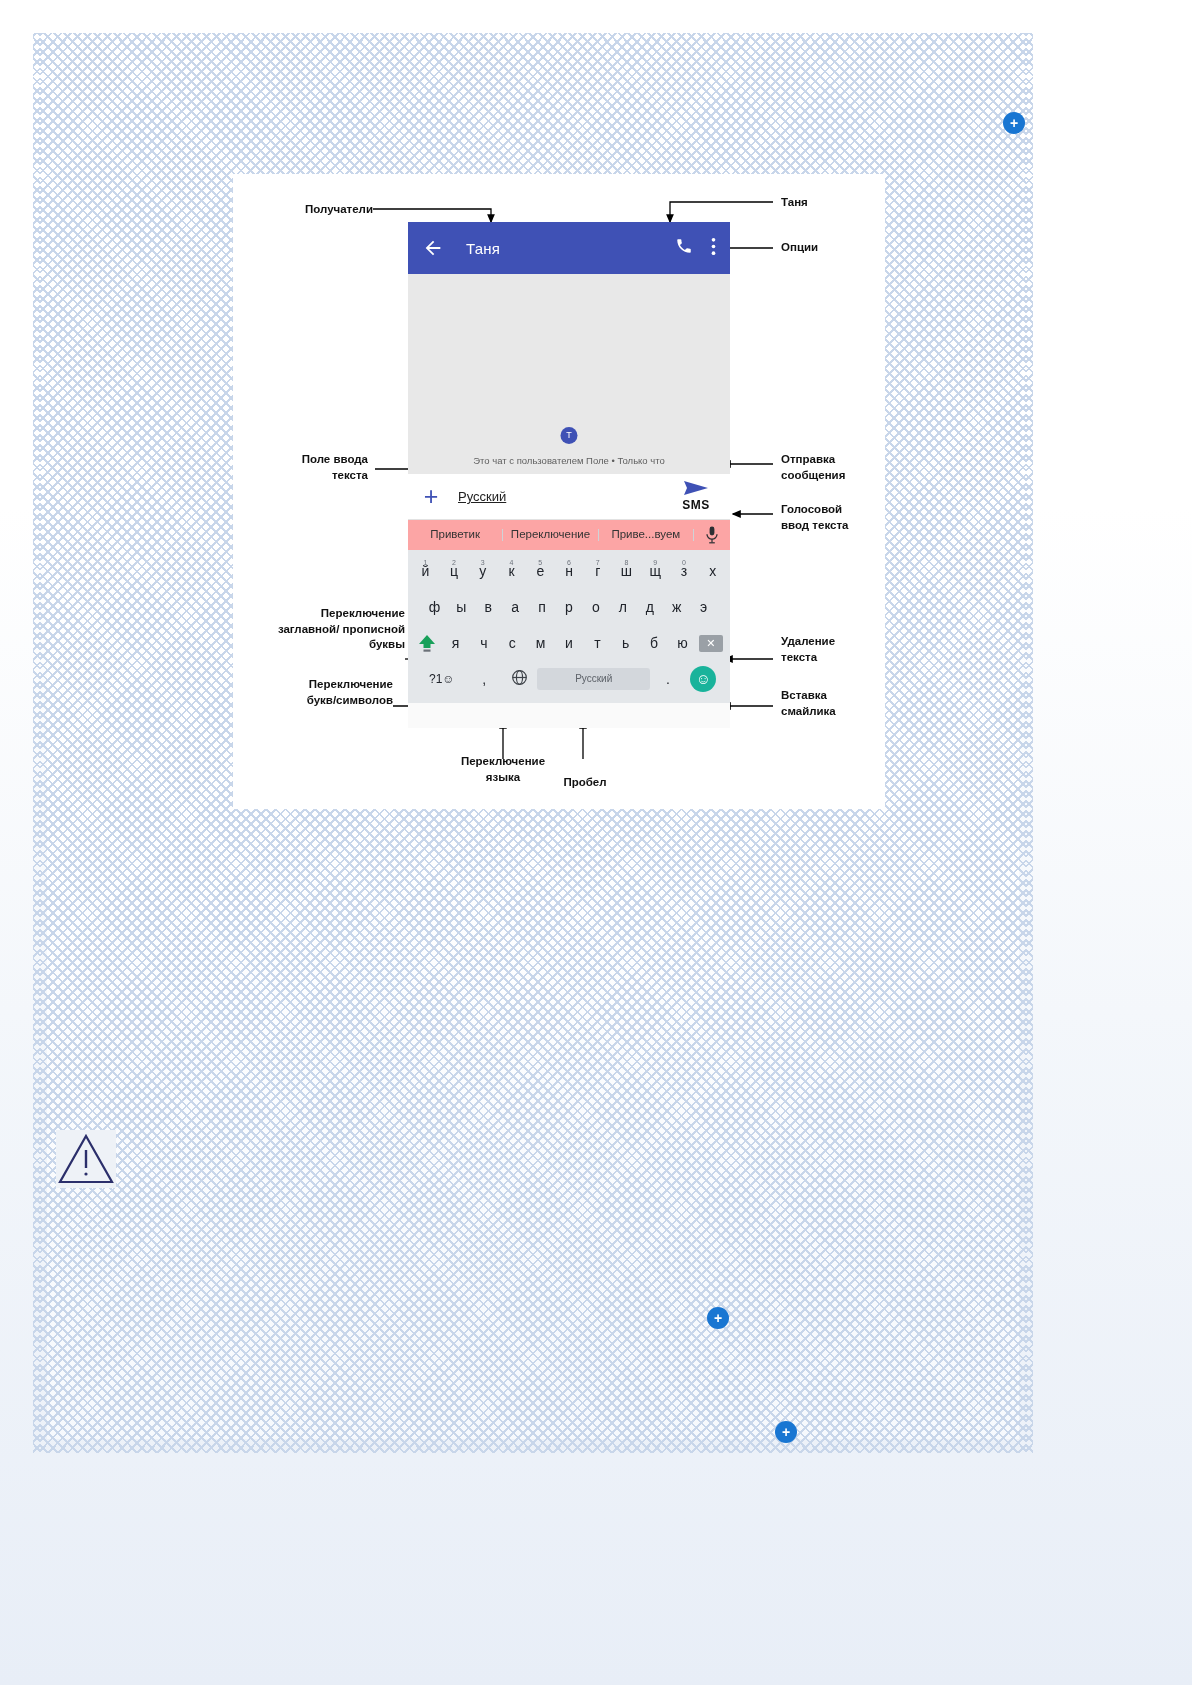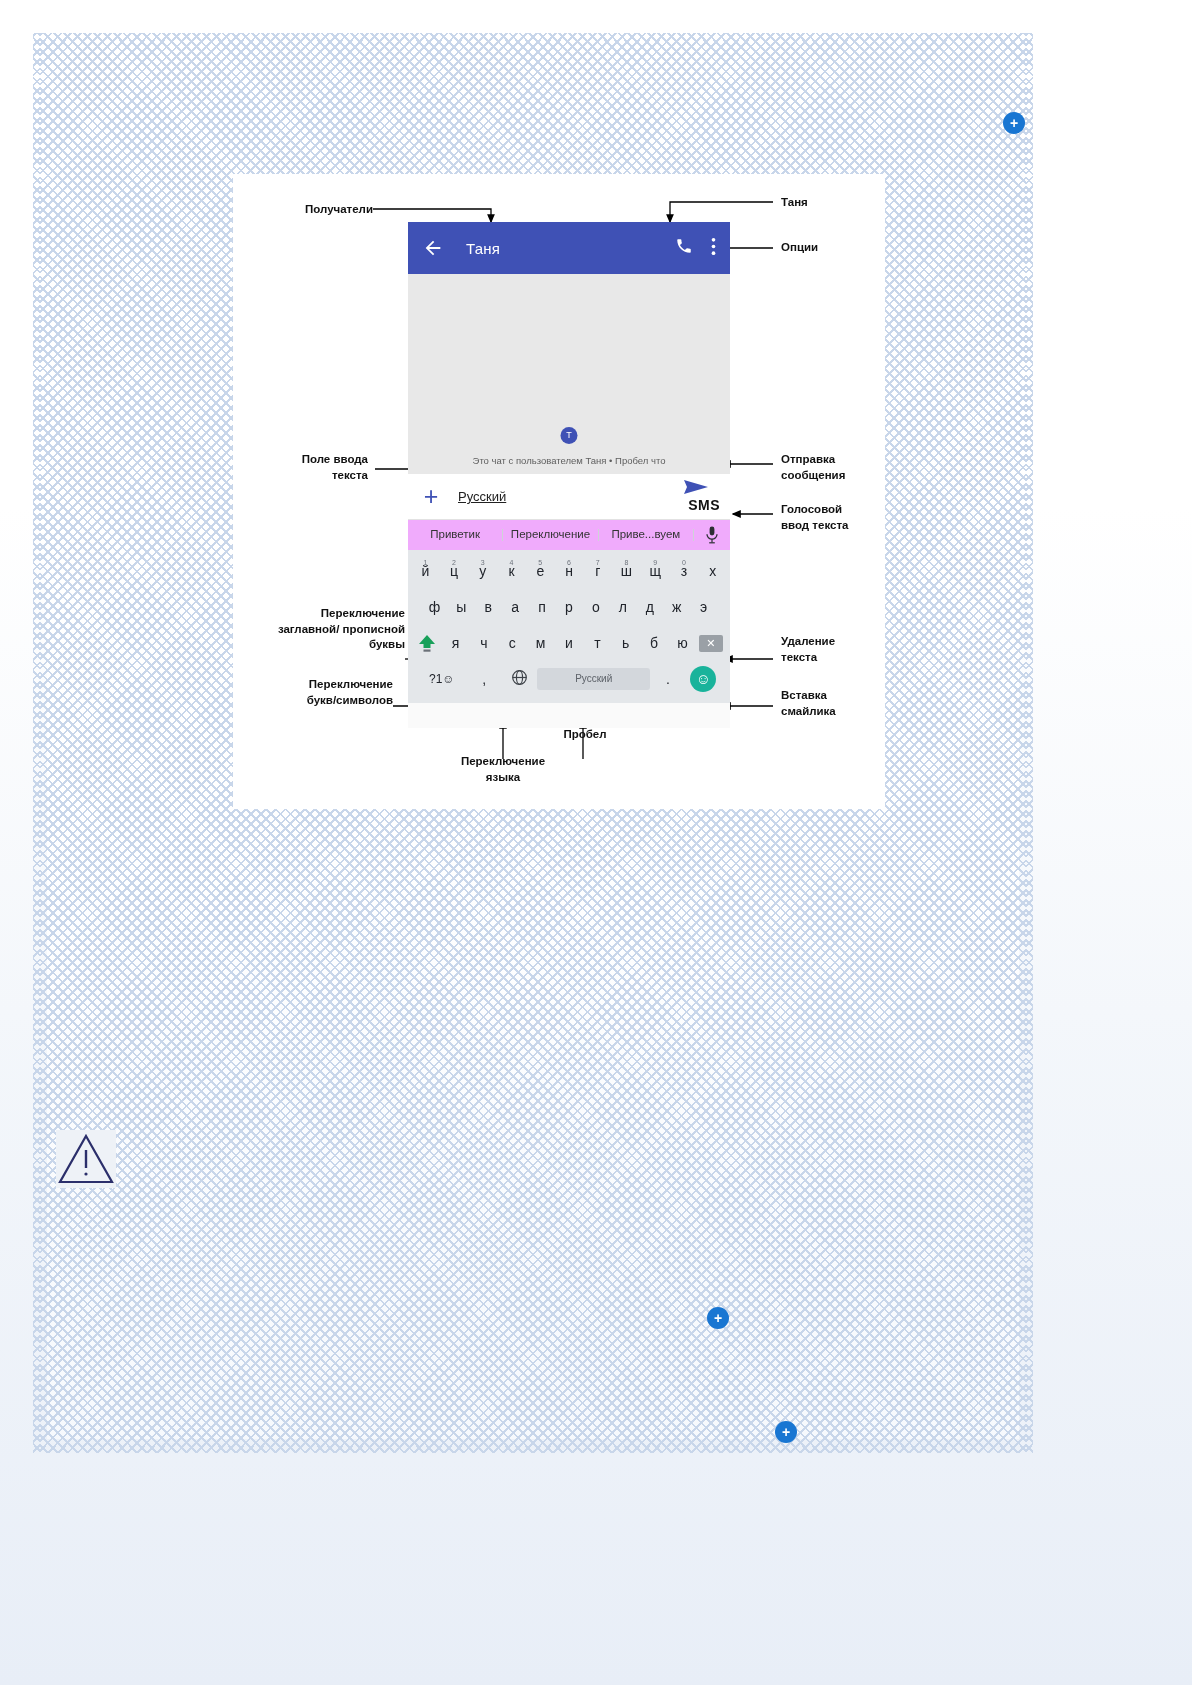--- a/index.html
+++ b/index.html
@@ -146,21 +146,21 @@
   }
   .compose .send .label {
     font-size: 8px;
     font-weight: bold;
     letter-spacing: .5px;
     margin-top: -3px;
   }
 
   .suggest {
     height: 30px;
-    background: #f0abfc;
+    background: #fca5a5;
     display: flex;
     align-items: center;
     font-size: 11.5px;
     color: #333;
   }
   .suggest .s {
     flex: 1 1 0;
     text-align: center;
     border-right: 1px solid #cfd3d7;
     line-height: 1;
@@ -343,21 +343,21 @@
 заглавной/ прописной
 буквы</div>
     <div class="label" style="left:548px; top:460px; white-space:pre-line;">Удаление
 текста</div>
     <div class="label r" style="left:0px; top:503px; width:160px; white-space:pre-line;">Переключение
 букв/символов</div>
     <div class="label" style="left:548px; top:514px; white-space:pre-line;">Вставка
 смайлика</div>
     <div class="label" style="left:215px; top:580px; width:110px; text-align:center; white-space:pre-line;">Переключение
 языка</div>
-    <div class="label" style="left:318px; top:553px; width:68px; text-align:center;">Пробел</div>
+    <div class="label" style="left:318px; top:601px; width:68px; text-align:center;">Пробел</div>
 
     <div class="phone">
 
       <div class="appbar">
         <div class="back">
           <svg width="22" height="22" viewBox="0 0 24 24" fill="#fff">
               <path d="M20 11H7.8l5.6-5.6L12 4l-8 8 8 8 1.4-1.4L7.8 13H20z"></path>
             </svg>
         </div>
         <div class="title">Таня</div>
@@ -372,31 +372,31 @@
               <circle cx="3" cy="3" r="2.2"></circle>
                 <circle cx="3" cy="11" r="2.2"></circle>
                 <circle cx="3" cy="19" r="2.2"></circle>
             </svg>
           </span>
         </div>
       </div>
 
       <div class="chat-body">
         <div class="chat-avatar">T</div>
-        <div class="chat-note">Это чат с пользователем Таня • Пробел что</div>
+        <div class="chat-note">Это чат с пользователем Поле • Только что</div>
       </div>
 
       <div class="compose">
         <div class="plus">+</div>
         <div class="field" title="Сообщение SMS">Русский</div>
         <div class="send">
           <svg width="26" height="16" viewBox="0 0 26 16">
               <path d="M1 1 L25 8 L1 15 L4 8 Z" fill="#3f51b5"></path>
             </svg>
-          <div class="label" style="position:static;font-size:14px;text-align:right;">SMS</div>
+          <div class="label" style="position:static;font-size:12px;">SMS</div>
         </div>
       </div>
 
       <div class="suggest">
         <div class="s">Приветик</div>
         <div class="s">Переключение</div>
         <div class="s">Приве...вуем</div>
         <div class="mic">
           <svg width="12" height="18" viewBox="0 0 12 18" fill="#2c2f33">
             <rect x="3.6" y="0.5" width="4.8" height="9" rx="2.4"></rect>

